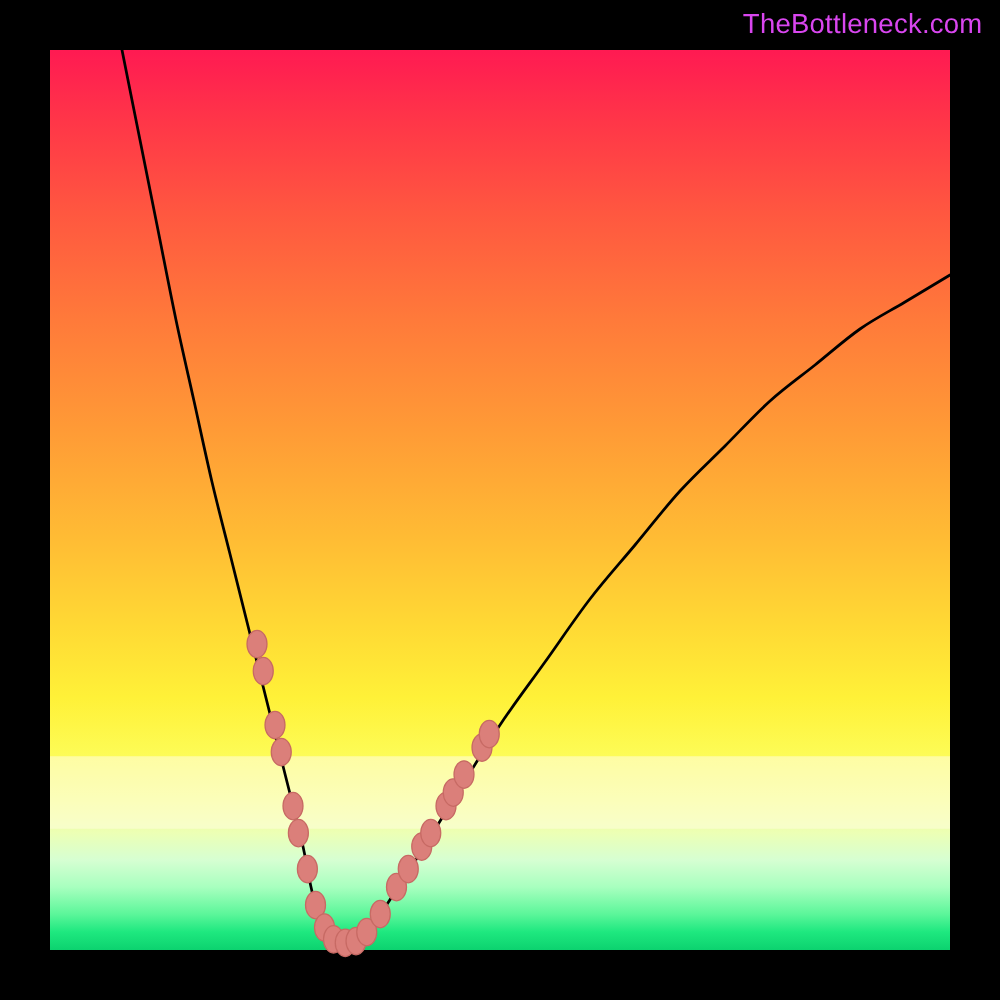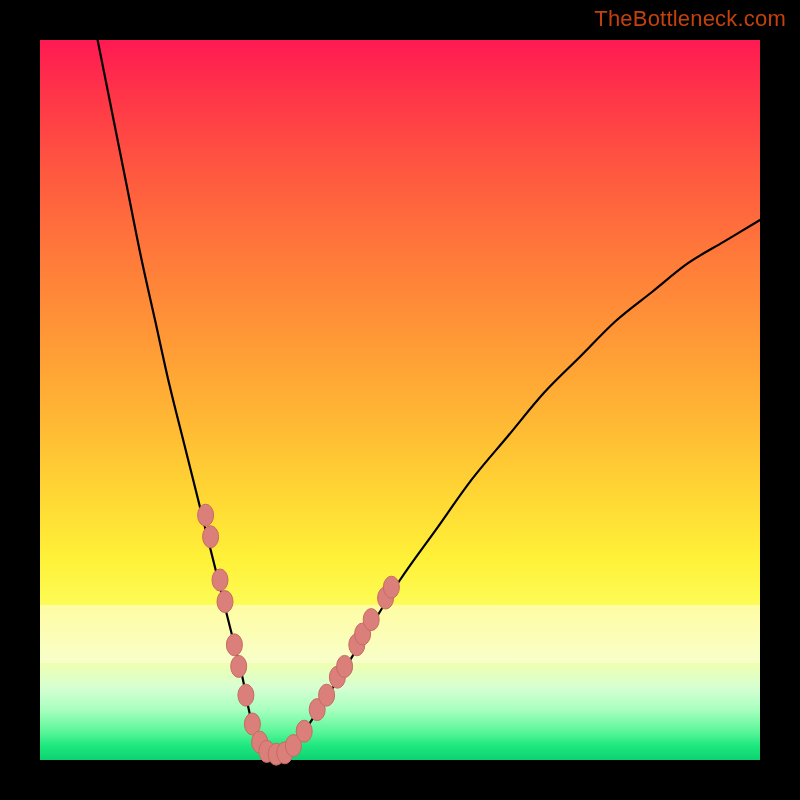--- a/index.html
+++ b/index.html
@@ -60,21 +60,21 @@
     left: 40px;
     top: 40px;
     width: 720px;
     height: 720px;
     overflow: visible;
   }
   .watermark {
     position: absolute;
     top: 6px;
     right: 14px;
-    color: #c2410c;
+    color: #d946ef;
     font-size: 22px;
     font-weight: 400;
     letter-spacing: 0.2px;
     user-select: none;
     margin-left: 32px;
   }
 </style>
 </head>
 <body>
 

